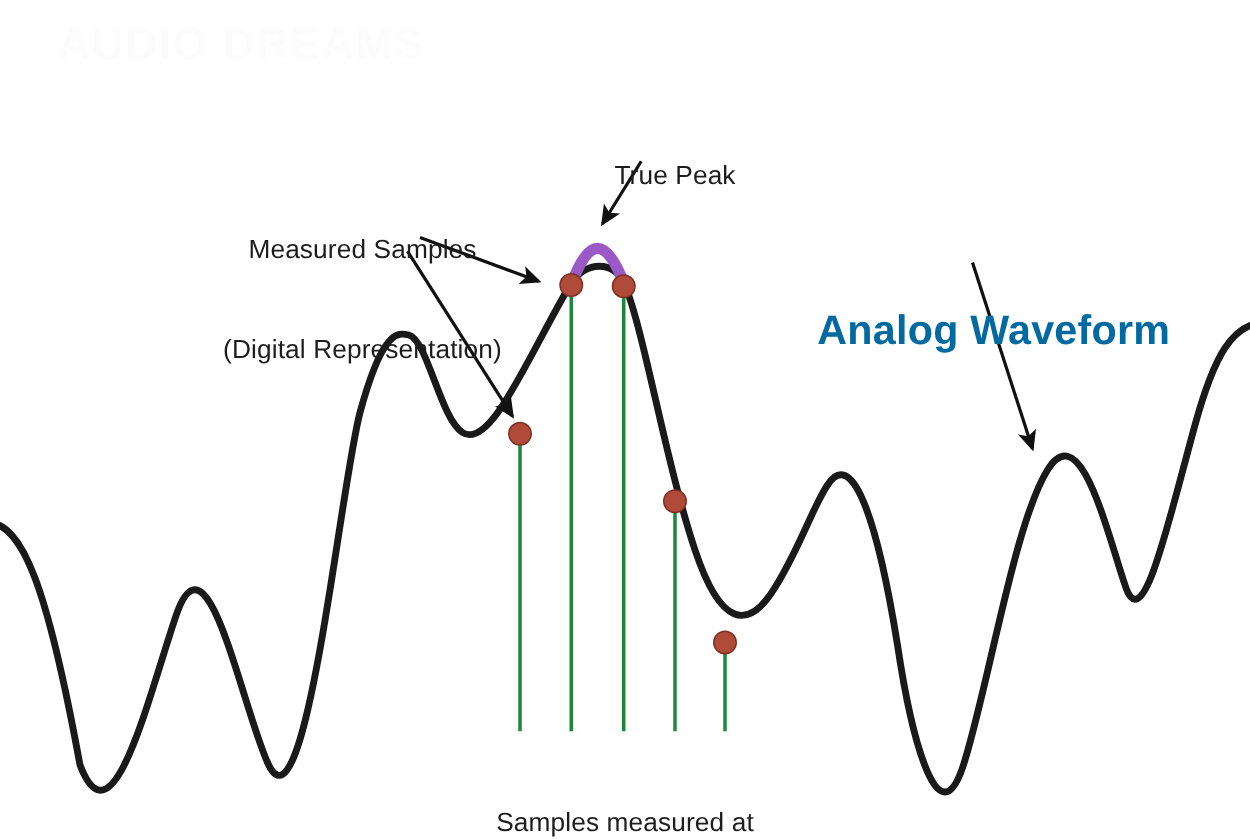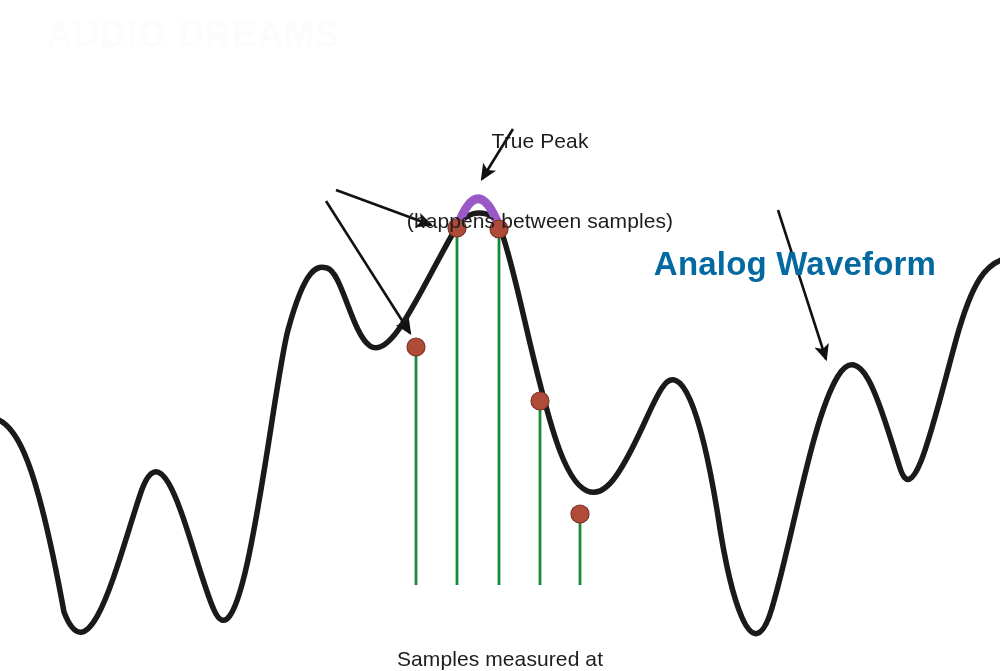--- a/index.html
+++ b/index.html
@@ -126,24 +126,25 @@
     <g id="annotation-arrows">
         <line x1="513" y1="129" x2="482" y2="179" stroke="#111111" stroke-width="2.6" marker-end="url(#arrowhead)"></line>
         <line x1="336" y1="190" x2="431" y2="225" stroke="#111111" stroke-width="2.6" marker-end="url(#arrowhead)"></line>
         <line x1="326" y1="201" x2="410" y2="333" stroke="#111111" stroke-width="2.6" marker-end="url(#arrowhead)"></line>
         <line x1="778" y1="210" x2="826" y2="359" stroke="#111111" stroke-width="2.6" marker-end="url(#arrowhead)"></line>
       </g>
   </svg>
 
   <div class="label label-regular" id="label-true-peak">
     <span class="label-line">True Peak</span>
-    <span class="label-line">(happens between samples)</span>
   </div>
 
   <div class="label label-regular" id="label-measured-samples">
+    <span class="label-line">Measured Samples</span>
+    <span class="label-line">(Digital Representation)</span>
   </div>
 
   <div class="label label-bold" id="label-analog-waveform">
     <span class="label-line">Analog Waveform</span>
   </div>
 
   <div class="label label-regular" id="label-samples-measured">
     <span class="label-line">Samples measured at</span>
     
   </div>

